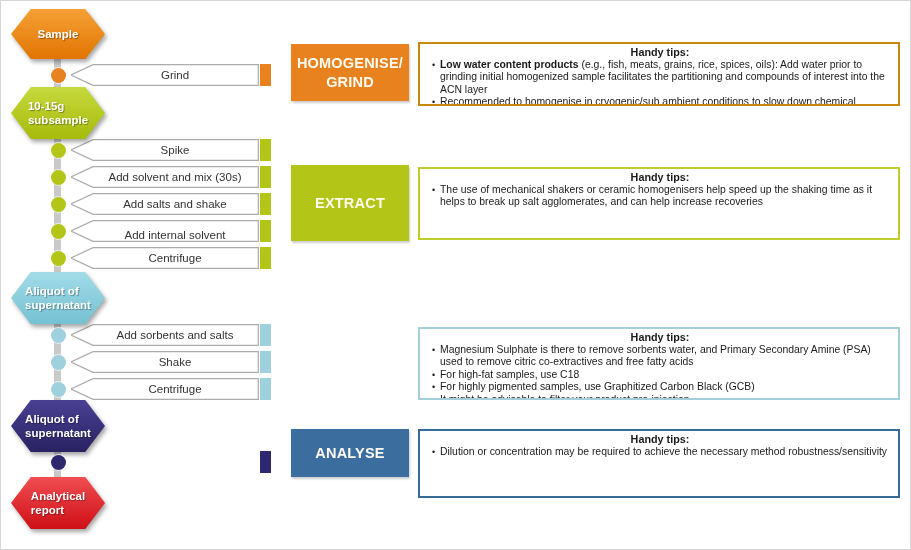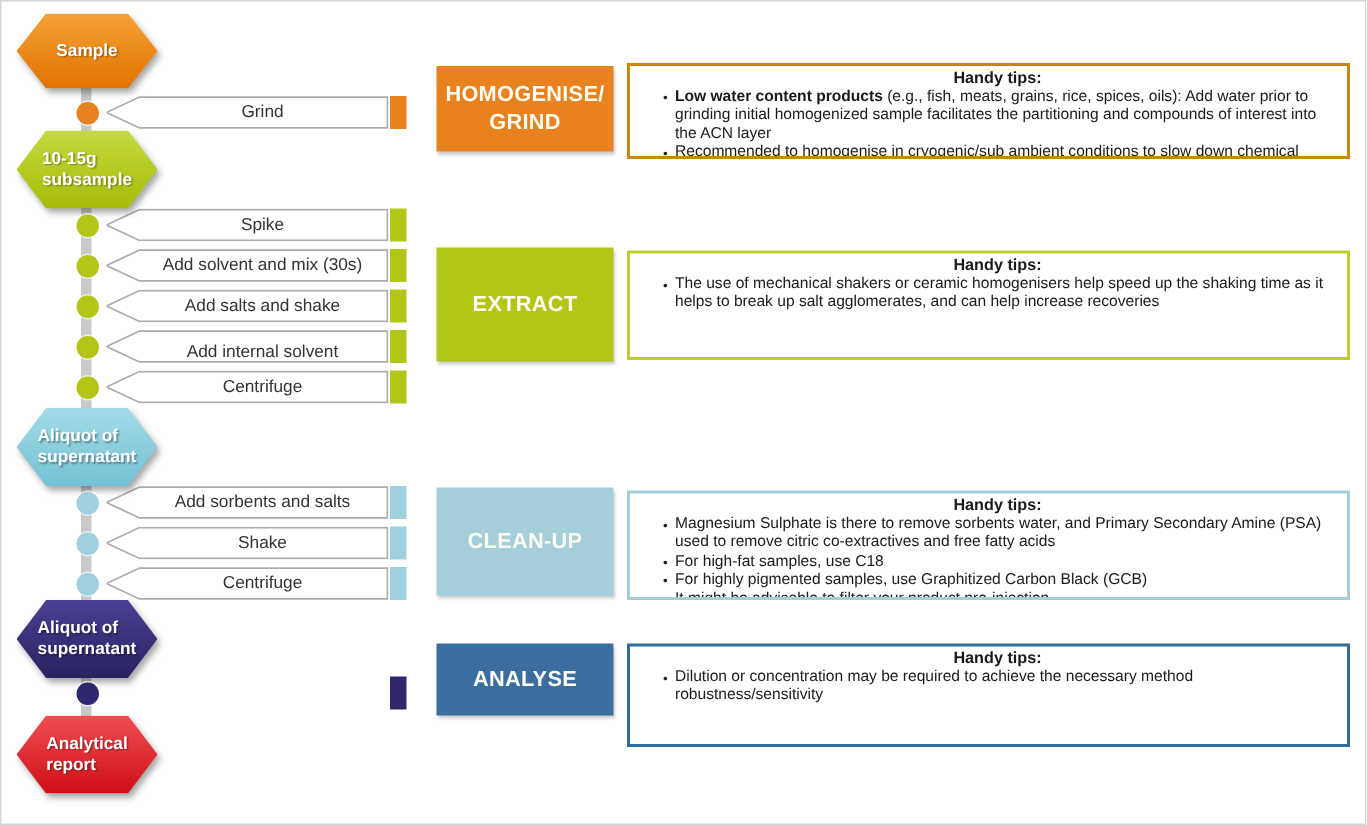--- a/index.html
+++ b/index.html
@@ -13,21 +13,21 @@
   .node-dot{position:absolute;width:15px;height:15px;border-radius:50%;z-index:4;box-shadow:0 0 0 1px rgba(255,255,255,0.65);}
   .arrow{position:absolute;z-index:2;}
   .arrow svg{position:absolute;left:0;top:0;}
   .arrow .lbl{position:absolute;left:24px;right:4px;top:0;bottom:0;display:flex;align-items:center;justify-content:center;
        font-size:11.5px;color:#333;}
   .endblock{position:absolute;z-index:2;}
   .stage{position:absolute;display:flex;align-items:center;justify-content:center;text-align:center;z-index:2;
        box-shadow:1px 2px 2px rgba(0,0,0,0.2);}
   .stage span{color:#fdfbf2;font-weight:bold;font-size:14.5px;line-height:1.3;white-space:pre-line;letter-spacing:0.2px;}
   .tip{position:absolute;background:#fff;border-style:solid;border-width:2px;box-sizing:border-box;
-       padding:2px 8px 2px 20px;overflow:hidden;z-index:2;}
+       padding:2px 8px 2px 10px;overflow:hidden;z-index:2;}
   .tip-title{text-align:center;font-weight:bold;font-size:10.8px;color:#1a1a1a;line-height:1.2;}
   .tip-item{display:flex;font-size:10.4px;color:#1a1a1a;line-height:1.2;}
   .tip-item .bullet{width:8px;flex:0 0 8px;margin-left:2px;font-size:9px;padding-top:1px;}
   .tip-item .txt{flex:1;}
   .tip-item .lead{font-weight:bold;}
 </style>
 </head>
 <body>
 
 <div id="canvas">
@@ -135,23 +135,20 @@
 report</span>
       </div>
     </div>
     <div class="stage" style="left: 290px; top: 43px; width: 118px; height: 57px; background: rgb(232, 130, 30);">
       <span>HOMOGENISE/
 GRIND</span>
     </div>
     <div class="stage" style="left: 290px; top: 164px; width: 118px; height: 76px; background: rgb(179, 198, 24);">
       <span>EXTRACT</span>
     </div>
-    <div class="stage" style="left: 290px; top: 324px; width: 118px; height: 72px; background: rgb(165, 206, 219);">
-      <span>CLEAN-UP</span>
-    </div>
     <div class="stage" style="left: 290px; top: 428px; width: 118px; height: 48px; background: rgb(59, 110, 159);">
       <span>ANALYSE</span>
     </div>
     <div class="tip" style="left: 417px; top: 41px; width: 482px; height: 64px; border-color: rgb(201, 135, 12);">
       <div class="tip-title">Handy tips:</div>
       <div class="tip-item">
         <span class="bullet">•</span>
         <span class="txt"><span class="lead">Low water content products</span><span> (e.g., fish, meats, grains, rice, spices, oils): Add water prior to grinding initial homogenized sample facilitates the partitioning and compounds of interest into the ACN layer</span></span>
       </div>
       <div class="tip-item">

